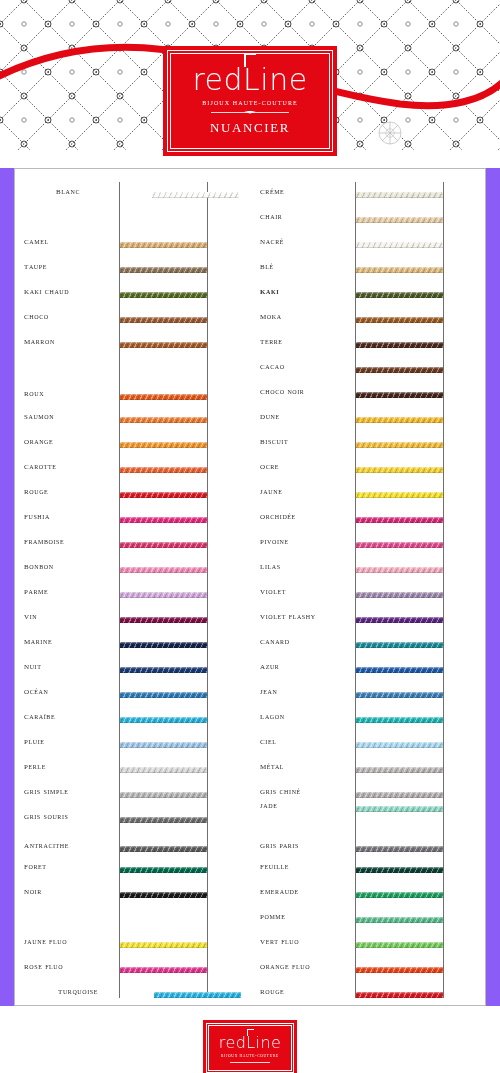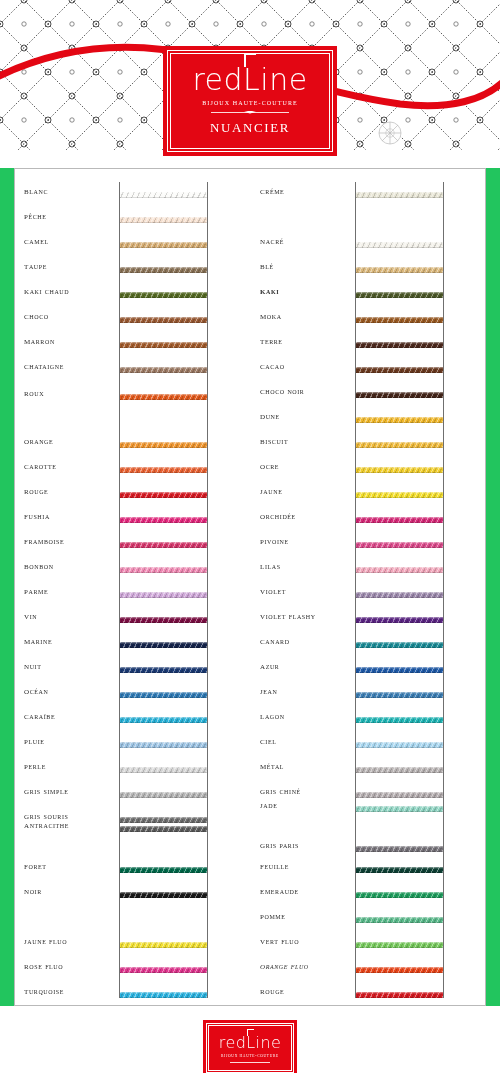--- a/index.html
+++ b/index.html
@@ -1,20 +1,20 @@
 <!DOCTYPE html>
 <html><head>
 <meta charset="utf-8">
 <style>
   html,body{margin:0;padding:0;}
   body{
     width:500px;height:1073px;background:#ffffff;
     font-family:"Liberation Serif",serif;overflow:hidden;position:relative;
   }
-  .page{position:absolute;inset:0;background:#22c55e;}
+  .page{position:absolute;inset:0;background:#8b5cf6;}
 
   
   .header{position:absolute;left:0;top:0;width:500px;height:168px;overflow:hidden;background:#ffffff;}
   .lattice{position:absolute;left:0;top:0;width:500px;height:150px;opacity:.95;}
   .swoop{position:absolute;left:0;top:0;width:500px;height:168px;}
 
   .logo-box{
     position:absolute;left:163px;top:46px;width:174px;height:110px;
     background:#e30613;box-sizing:border-box;
     border:4px solid #e30613;
@@ -153,31 +153,23 @@
       </div>
     </div>
   </div>
 
   <div class="frame"></div>
 
   <div class="columns">
     <div class="col left" id="col-left">
       <div class="rail a"></div>
       <div class="rail b"></div>
-    <div class="row" style="top: 14px;">
+    <div class="row" style="top: 14px; margin-left: 32px;">
           <div class="row-label">Blanc</div>
           <div class="swatch" style="background: rgb(251, 251, 249);">
-            <div class="cord"></div>
-            <div class="sheen"></div>
-            <div class="shade"></div>
-          </div>
-        </div>
-        <div class="row" style="top: 39px;">
-          <div class="row-label">Pêche</div>
-          <div class="swatch" style="background: rgb(247, 226, 210);">
             <div class="cord"></div>
             <div class="sheen"></div>
             <div class="shade"></div>
           </div>
         </div>
         <div class="row" style="top: 64px; padding-left: 36px;">
           <div class="row-label">Camel</div>
           <div class="swatch" style="background: rgb(214, 173, 114);">
             <div class="cord"></div>
             <div class="sheen"></div>
@@ -209,36 +201,36 @@
           </div>
         </div>
         <div class="row" style="top: 164px;">
           <div class="row-label">Marron</div>
           <div class="swatch" style="background: rgb(163, 92, 44);">
             <div class="cord"></div>
             <div class="sheen"></div>
             <div class="shade"></div>
           </div>
         </div>
-        <div class="row" style="top: 189px;">
-          <div class="row-label">Chataigne</div>
-          <div class="swatch" style="background: rgb(156, 122, 100);">
-            <div class="cord"></div>
-            <div class="sheen"></div>
-            <div class="shade"></div>
-          </div>
-        </div>
         <div class="row" style="top: 216px;">
           <div class="row-label">Roux</div>
           <div class="swatch" style="background: rgb(227, 90, 28);">
             <div class="cord"></div>
             <div class="sheen"></div>
             <div class="shade"></div>
           </div>
         </div>
+        <div class="row" style="top: 239px;">
+          <div class="row-label">Saumon</div>
+          <div class="swatch" style="background: rgb(238, 123, 50);">
+            <div class="cord"></div>
+            <div class="sheen"></div>
+            <div class="shade"></div>
+          </div>
+        </div>
         <div class="row" style="top: 264px;">
           <div class="row-label">Orange</div>
           <div class="swatch" style="background: rgb(240, 150, 47);">
             <div class="cord"></div>
             <div class="sheen"></div>
             <div class="shade"></div>
           </div>
         </div>
         <div class="row" style="top: 289px;">
           <div class="row-label">Carotte</div>
@@ -353,21 +345,21 @@
           </div>
         </div>
         <div class="row" style="top: 639px;">
           <div class="row-label">Gris souris</div>
           <div class="swatch" style="background: rgb(110, 110, 110);">
             <div class="cord"></div>
             <div class="sheen"></div>
             <div class="shade"></div>
           </div>
         </div>
-        <div class="row" style="top: 648px; padding-left: 8px;">
+        <div class="row" style="top: 668px; padding-left: 8px;">
           <div class="row-label">Antracithe</div>
           <div class="swatch" style="background: rgb(94, 94, 94);">
             <div class="cord"></div>
             <div class="sheen"></div>
             <div class="shade"></div>
           </div>
         </div>
         <div class="row" style="top: 689px;">
           <div class="row-label">Foret</div>
           <div class="swatch" style="background: rgb(0, 105, 74);">
@@ -393,40 +385,48 @@
           </div>
         </div>
         <div class="row" style="top: 789px;">
           <div class="row-label">Rose fluo</div>
           <div class="swatch" style="background: rgb(224, 54, 143);">
             <div class="cord"></div>
             <div class="sheen"></div>
             <div class="shade"></div>
           </div>
         </div>
-        <div class="row" style="top: 814px;">
+        <div class="row" style="top: 814px; margin-left: 34px;">
           <div class="row-label">Turquoise</div>
           <div class="swatch" style="background: rgb(43, 179, 224);">
             <div class="cord"></div>
             <div class="sheen"></div>
             <div class="shade"></div>
           </div>
         </div>
       </div>
     <div class="col right" id="col-right">
       <div class="rail a"></div>
       <div class="rail b"></div>
     <div class="row" style="top: 14px;">
           <div class="row-label">Créme</div>
           <div class="swatch" style="background: rgb(232, 230, 214);">
             <div class="cord"></div>
             <div class="sheen"></div>
             <div class="shade"></div>
           </div>
         </div>
+        <div class="row" style="top: 39px;">
+          <div class="row-label">Chair</div>
+          <div class="swatch" style="background: rgb(227, 201, 164);">
+            <div class="cord"></div>
+            <div class="sheen"></div>
+            <div class="shade"></div>
+          </div>
+        </div>
         <div class="row" style="top: 64px;">
           <div class="row-label">Nacré</div>
           <div class="swatch" style="background: rgb(243, 241, 234);">
             <div class="cord"></div>
             <div class="sheen"></div>
             <div class="shade"></div>
           </div>
         </div>
         <div class="row" style="top: 89px;">
           <div class="row-label">Blé</div>
@@ -645,21 +645,21 @@
           </div>
         </div>
         <div class="row" style="top: 764px;">
           <div class="row-label">Vert fluo</div>
           <div class="swatch" style="background: rgb(118, 201, 92);">
             <div class="cord"></div>
             <div class="sheen"></div>
             <div class="shade"></div>
           </div>
         </div>
-        <div class="row" style="top: 789px; font-style: italic;">
+        <div class="row" style="top: 789px;">
           <div class="row-label">Orange fluo</div>
           <div class="swatch" style="background: rgb(234, 69, 25);">
             <div class="cord"></div>
             <div class="sheen"></div>
             <div class="shade"></div>
           </div>
         </div>
         <div class="row" style="top: 814px;">
           <div class="row-label">Rouge</div>
           <div class="swatch" style="background: rgb(214, 27, 34);">

